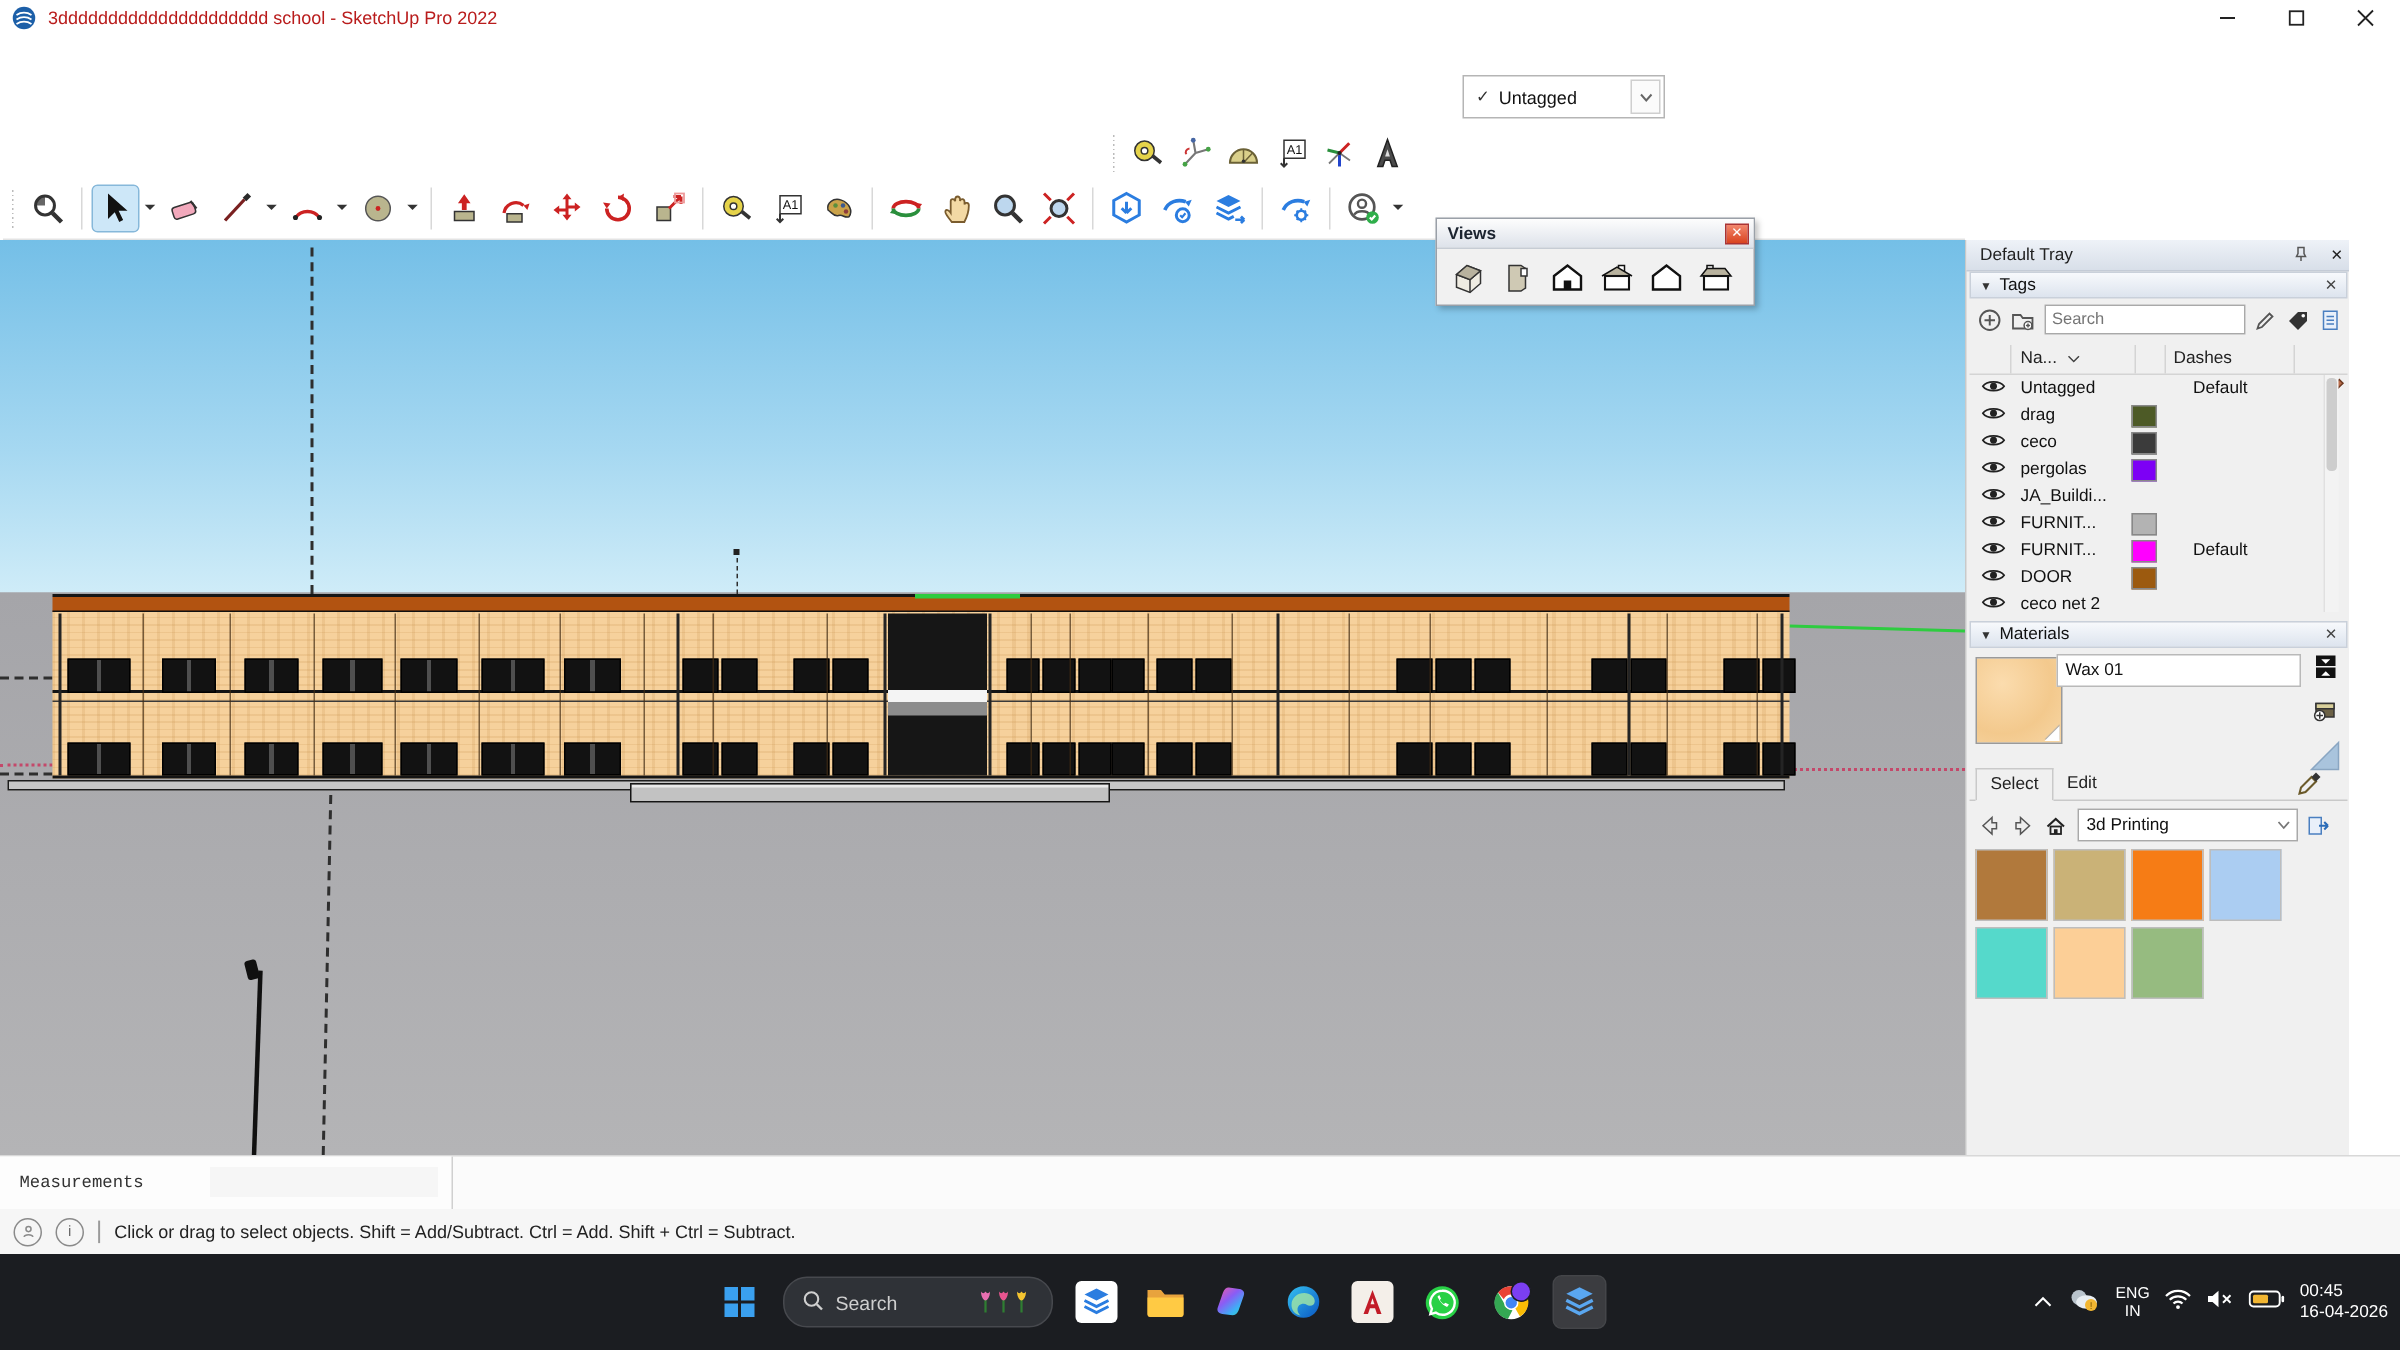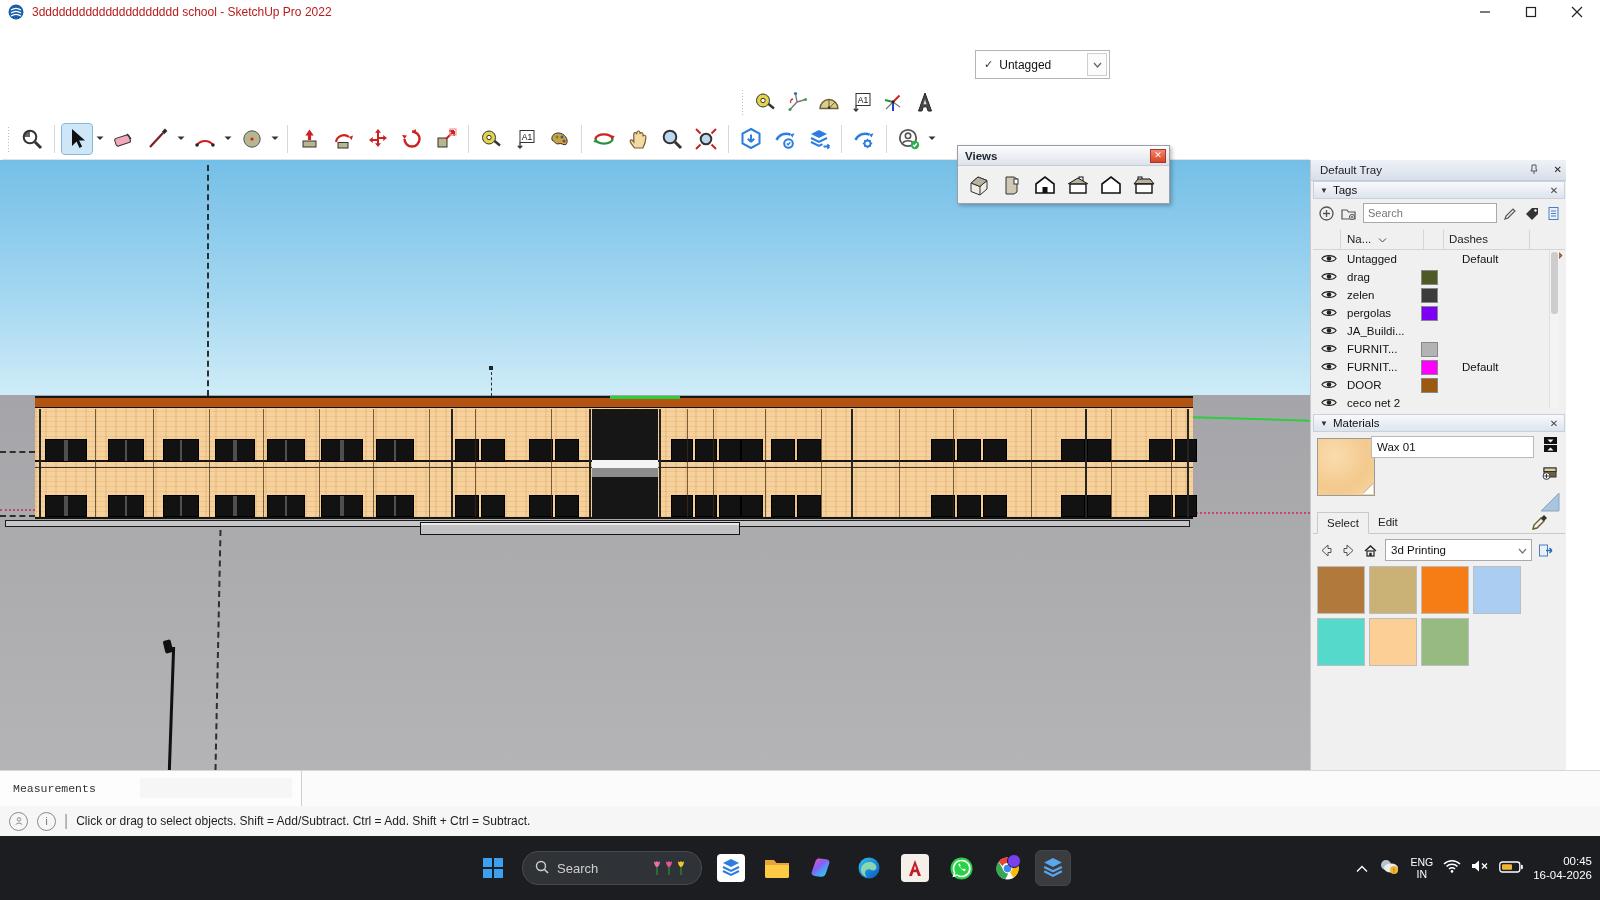--- a/index.html
+++ b/index.html
@@ -120,21 +120,21 @@
   .startbtn{width:34px;height:34px;display:flex;align-items:center;justify-content:center;border-radius:5px;}
   .searchpill{width:178px;height:32px;border-radius:16px;background:#2f3237;border:1px solid #47494e;display:flex;align-items:center;color:#cfcfcf;font-size:13px;}
   .searchpill .mag{margin:0 8px 0 12px;}
   .searchpill .tulips{margin-left:auto;margin-right:10px;display:flex;}
   .app{width:34px;height:34px;border-radius:5px;display:flex;align-items:center;justify-content:center;position:relative;}
   .app.activeapp{background:rgba(255,255,255,.14);outline:1px solid rgba(255,255,255,.18);}
   .tile{width:28px;height:28px;border-radius:4px;display:flex;align-items:center;justify-content:center;}
   .badge{position:absolute;right:-1px;top:-2px;width:12px;height:12px;border-radius:50%;background:#7b3ff2;border:1.5px solid #1b1d21;}
   .tb-right{position:absolute;right:8px;display:flex;align-items:center;gap:10px;height:100%;color:#fff;}
   .lang{font-size:10.5px;line-height:12px;text-align:center;}
-  .clock{font-size:11.5px;line-height:14px;text-align:right;}
+  .clock{font-size:11.5px;line-height:14px;text-align:left;}
 </style>
 </head>
 <body>
 
 <div class="screen">
 
   <div class="abs titlebar">
     <span class="logo">
       <svg viewBox="0 0 16 16">
           <circle cx="8" cy="8" r="7.5" fill="#1c5fa8"></circle>
@@ -647,21 +647,21 @@
       <span class="tname">drag</span>
       <span class="swatch" style="background:#4d5a26"></span>
       <span class="dcell"><span class="dline"></span></span>
 
     </div>
         <div class="trow">
       <span class="eye"><svg viewBox="0 0 18 12" width="16" height="11">
               <path d="M1 6C4 1.6 14 1.6 17 6 14 10.4 4 10.4 1 6Z" fill="none" stroke="#222" stroke-width="1.3"></path>
               <circle cx="9" cy="6" r="2.6" fill="#222"></circle>
             </svg></span>
-      <span class="tname">zelen</span>
+      <span class="tname">ceco</span>
       <span class="swatch" style="background:#3b3b3b"></span>
       <span class="dcell"><span class="dline"></span></span>
 
     </div>
         <div class="trow">
       <span class="eye"><svg viewBox="0 0 18 12" width="16" height="11">
               <path d="M1 6C4 1.6 14 1.6 17 6 14 10.4 4 10.4 1 6Z" fill="none" stroke="#222" stroke-width="1.3"></path>
               <circle cx="9" cy="6" r="2.6" fill="#222"></circle>
             </svg></span>
       <span class="tname">pergolas</span>

